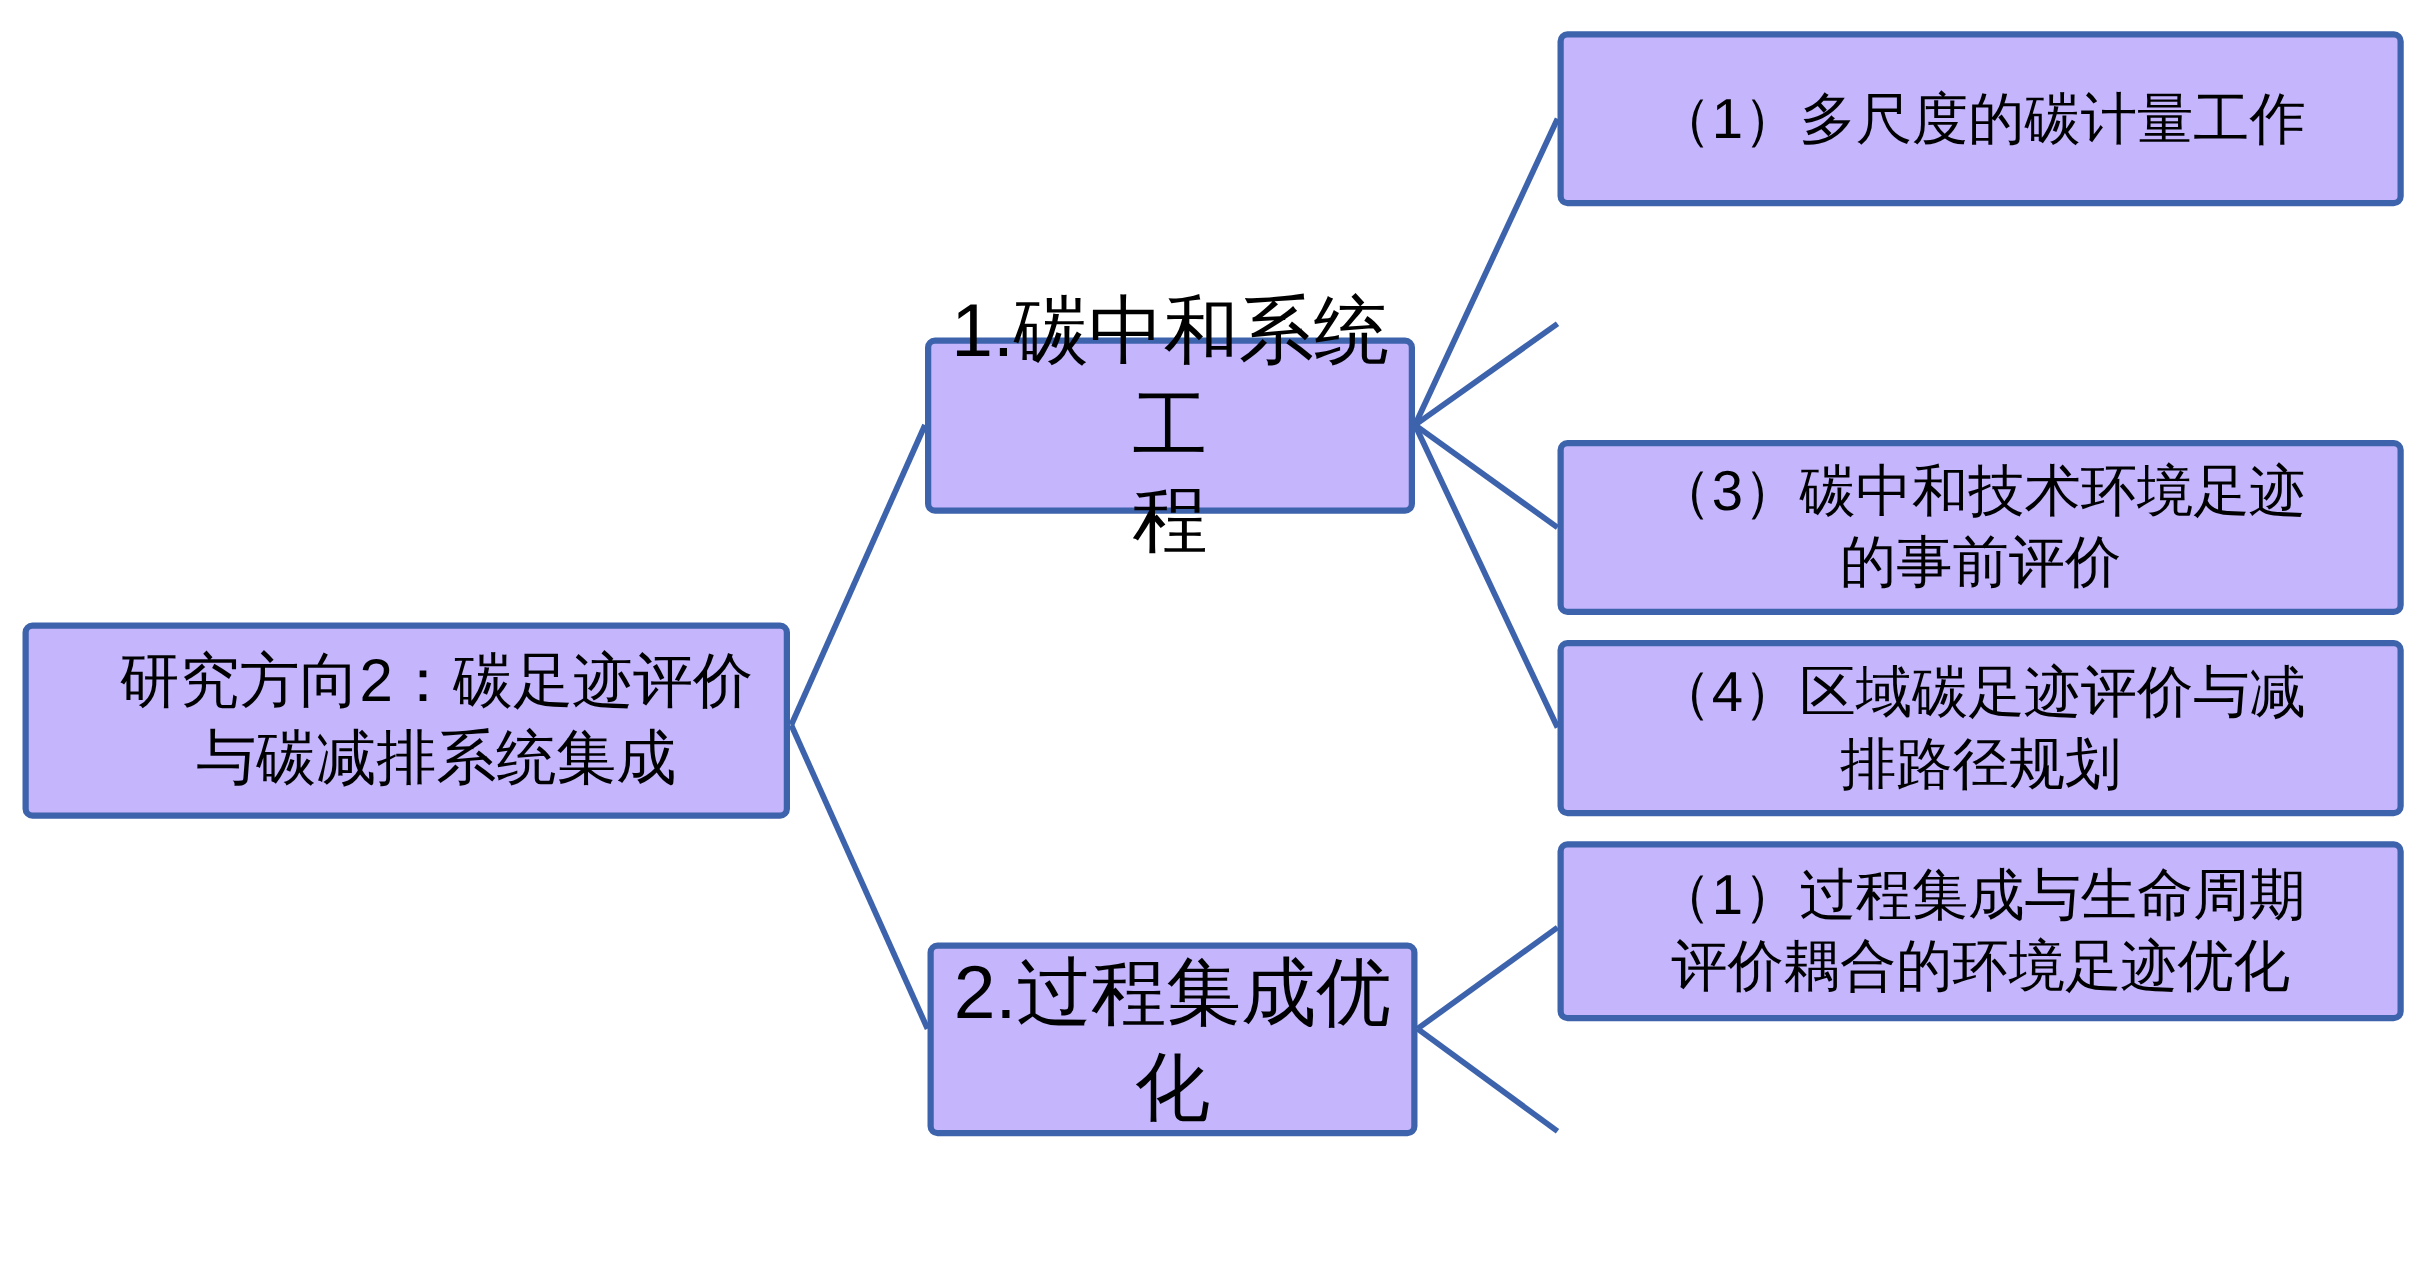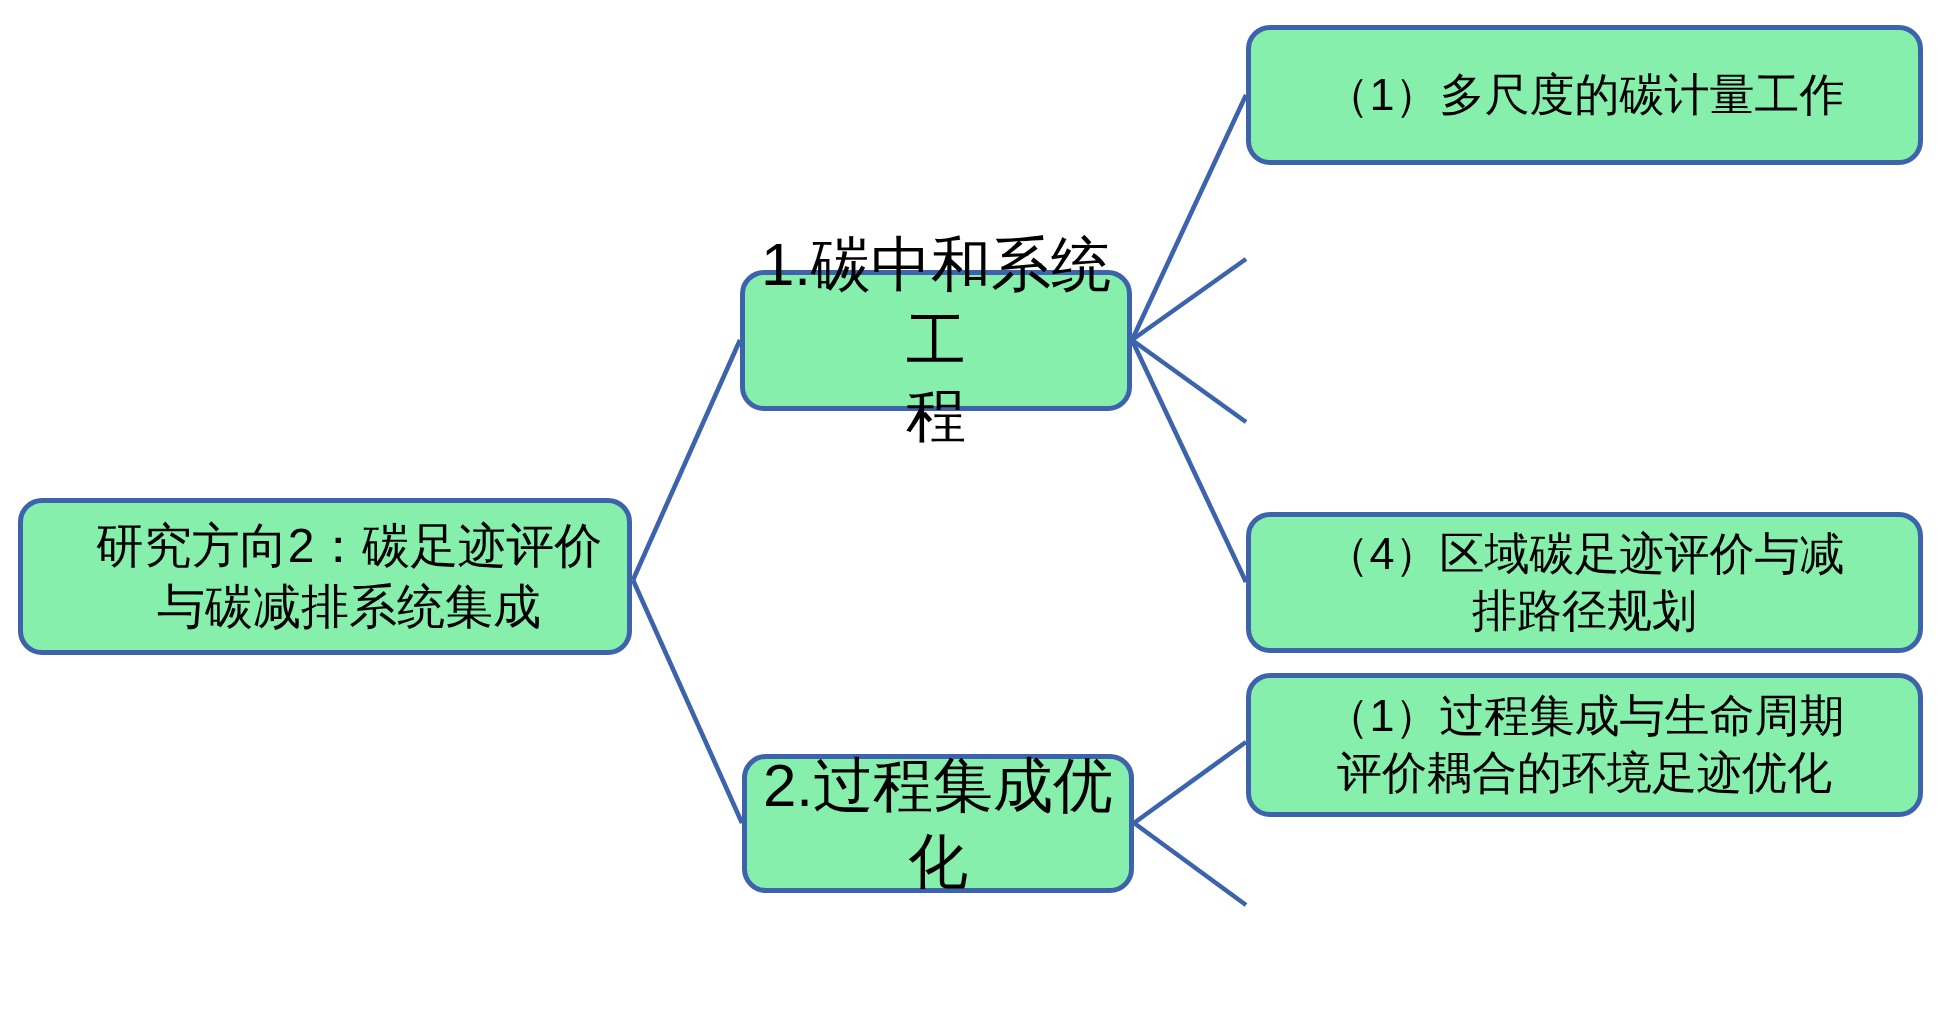--- a/index.html
+++ b/index.html
@@ -18,42 +18,42 @@
   #connectors {
     position: absolute;
     left: 0;
     top: 0;
     width: 1941px;
     height: 1011px;
   }
   .node {
     position: absolute;
     box-sizing: border-box;
-    background: #86efac;
+    background: #c4b5fd;
     border: 5px solid #3d63ac;
-    border-radius: 24px;
+    border-radius: 8px;
     display: flex;
     align-items: center;
     justify-content: center;
     text-align: center;
     color: #000000;
     white-space: pre-line;
     line-height: 1.26;
   }
   .node-root {
     left: 18px;  top: 498px;  width: 614px; height: 157px;
     font-size: 48px;
     padding-left: 48px;
   }
   .node-branch {
     width: 392px;
     font-size: 60px;
   }
   .node-branch-1 { left: 740px; top: 270px; height: 141px; }
-  .node-branch-2 { left: 742px; top: 754px; height: 139px; }
+  .node-branch-2 { left: 742px; top: 754px; height: 155px; }
   .node-leaf {
     left: 1246px;
     width: 677px;
     font-size: 45px;
   }
   .node-leaf-1-1 { top: 25px;  height: 140px; }
   .node-leaf-1-2 { top: 190px; height: 138px; }
   .node-leaf-1-3 { top: 352px; height: 140px; }
   .node-leaf-1-4 { top: 512px; height: 141px; }
   .node-leaf-2-1 { top: 673px; height: 144px; }
@@ -81,20 +81,22 @@
 与碳减排系统集成</div>
 
   <div class="node node-branch node-branch-1">1.碳中和系统工
 程</div>
 
   <div class="node node-branch node-branch-2">2.过程集成优化</div>
 
   <div class="node node-leaf node-leaf-1-1">（1）多尺度的碳计量工作</div>
 
 
+  <div class="node node-leaf node-leaf-1-3">（3）碳中和技术环境足迹
+的事前评价</div>
 
   <div class="node node-leaf node-leaf-1-4">（4）区域碳足迹评价与减
 排路径规划</div>
 
   <div class="node node-leaf node-leaf-2-1">（1）过程集成与生命周期
 评价耦合的环境足迹优化</div>
 
 
 </div>
 

